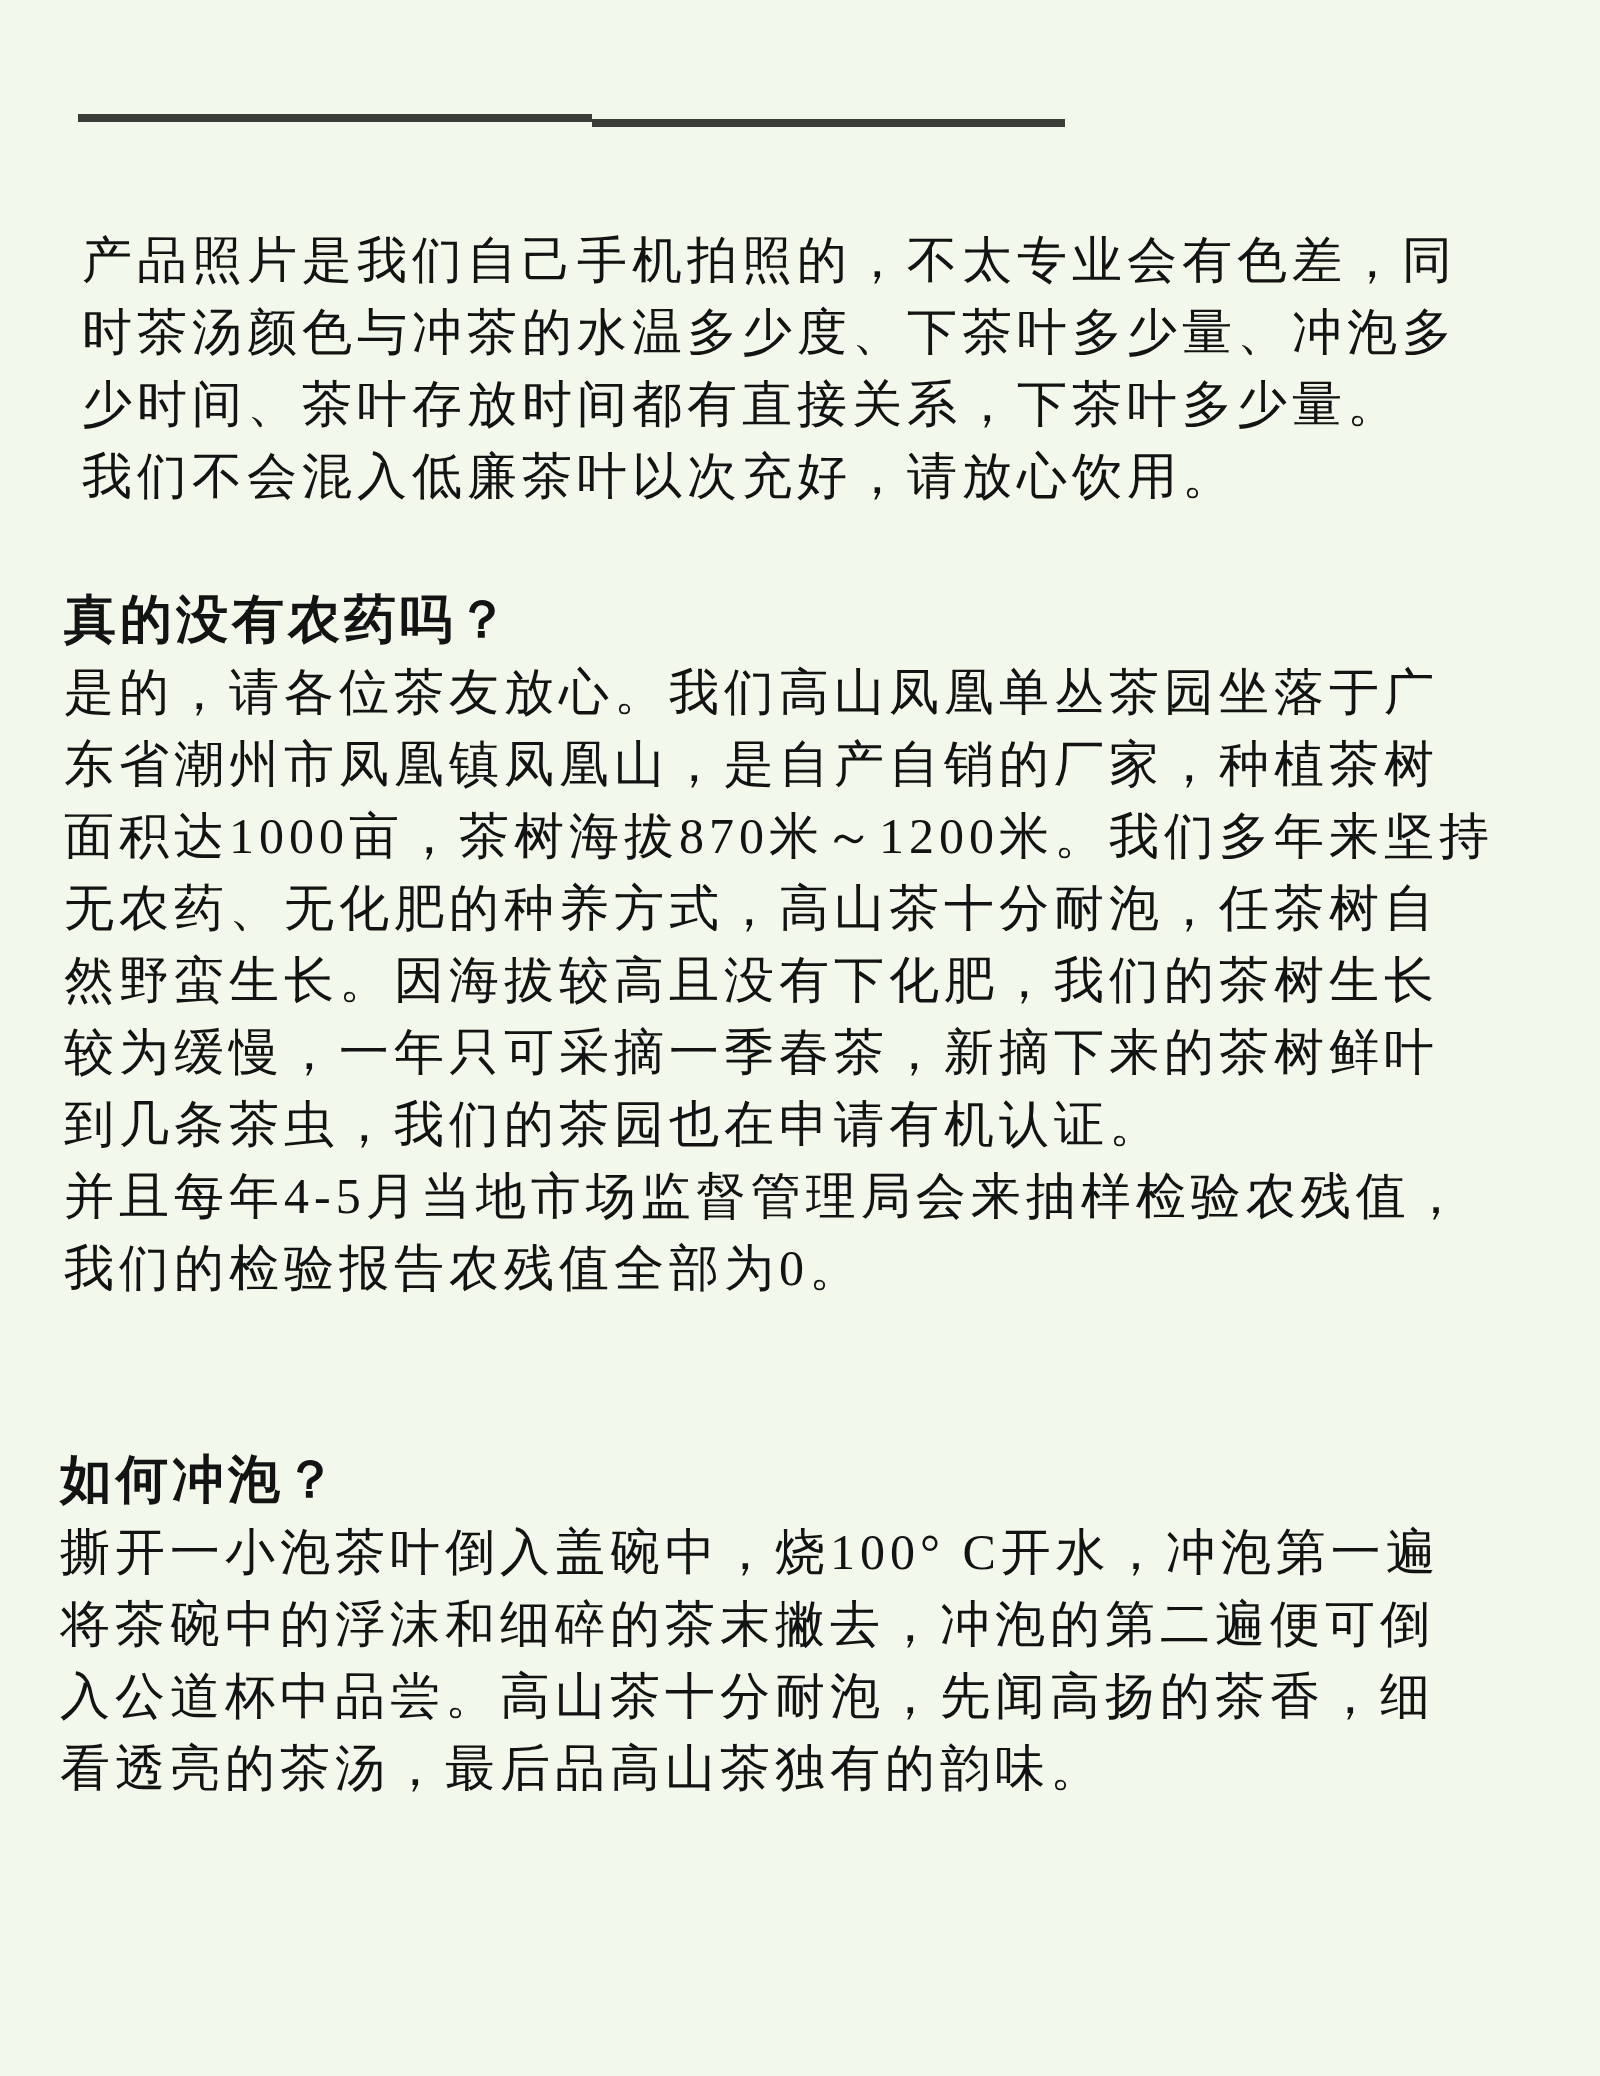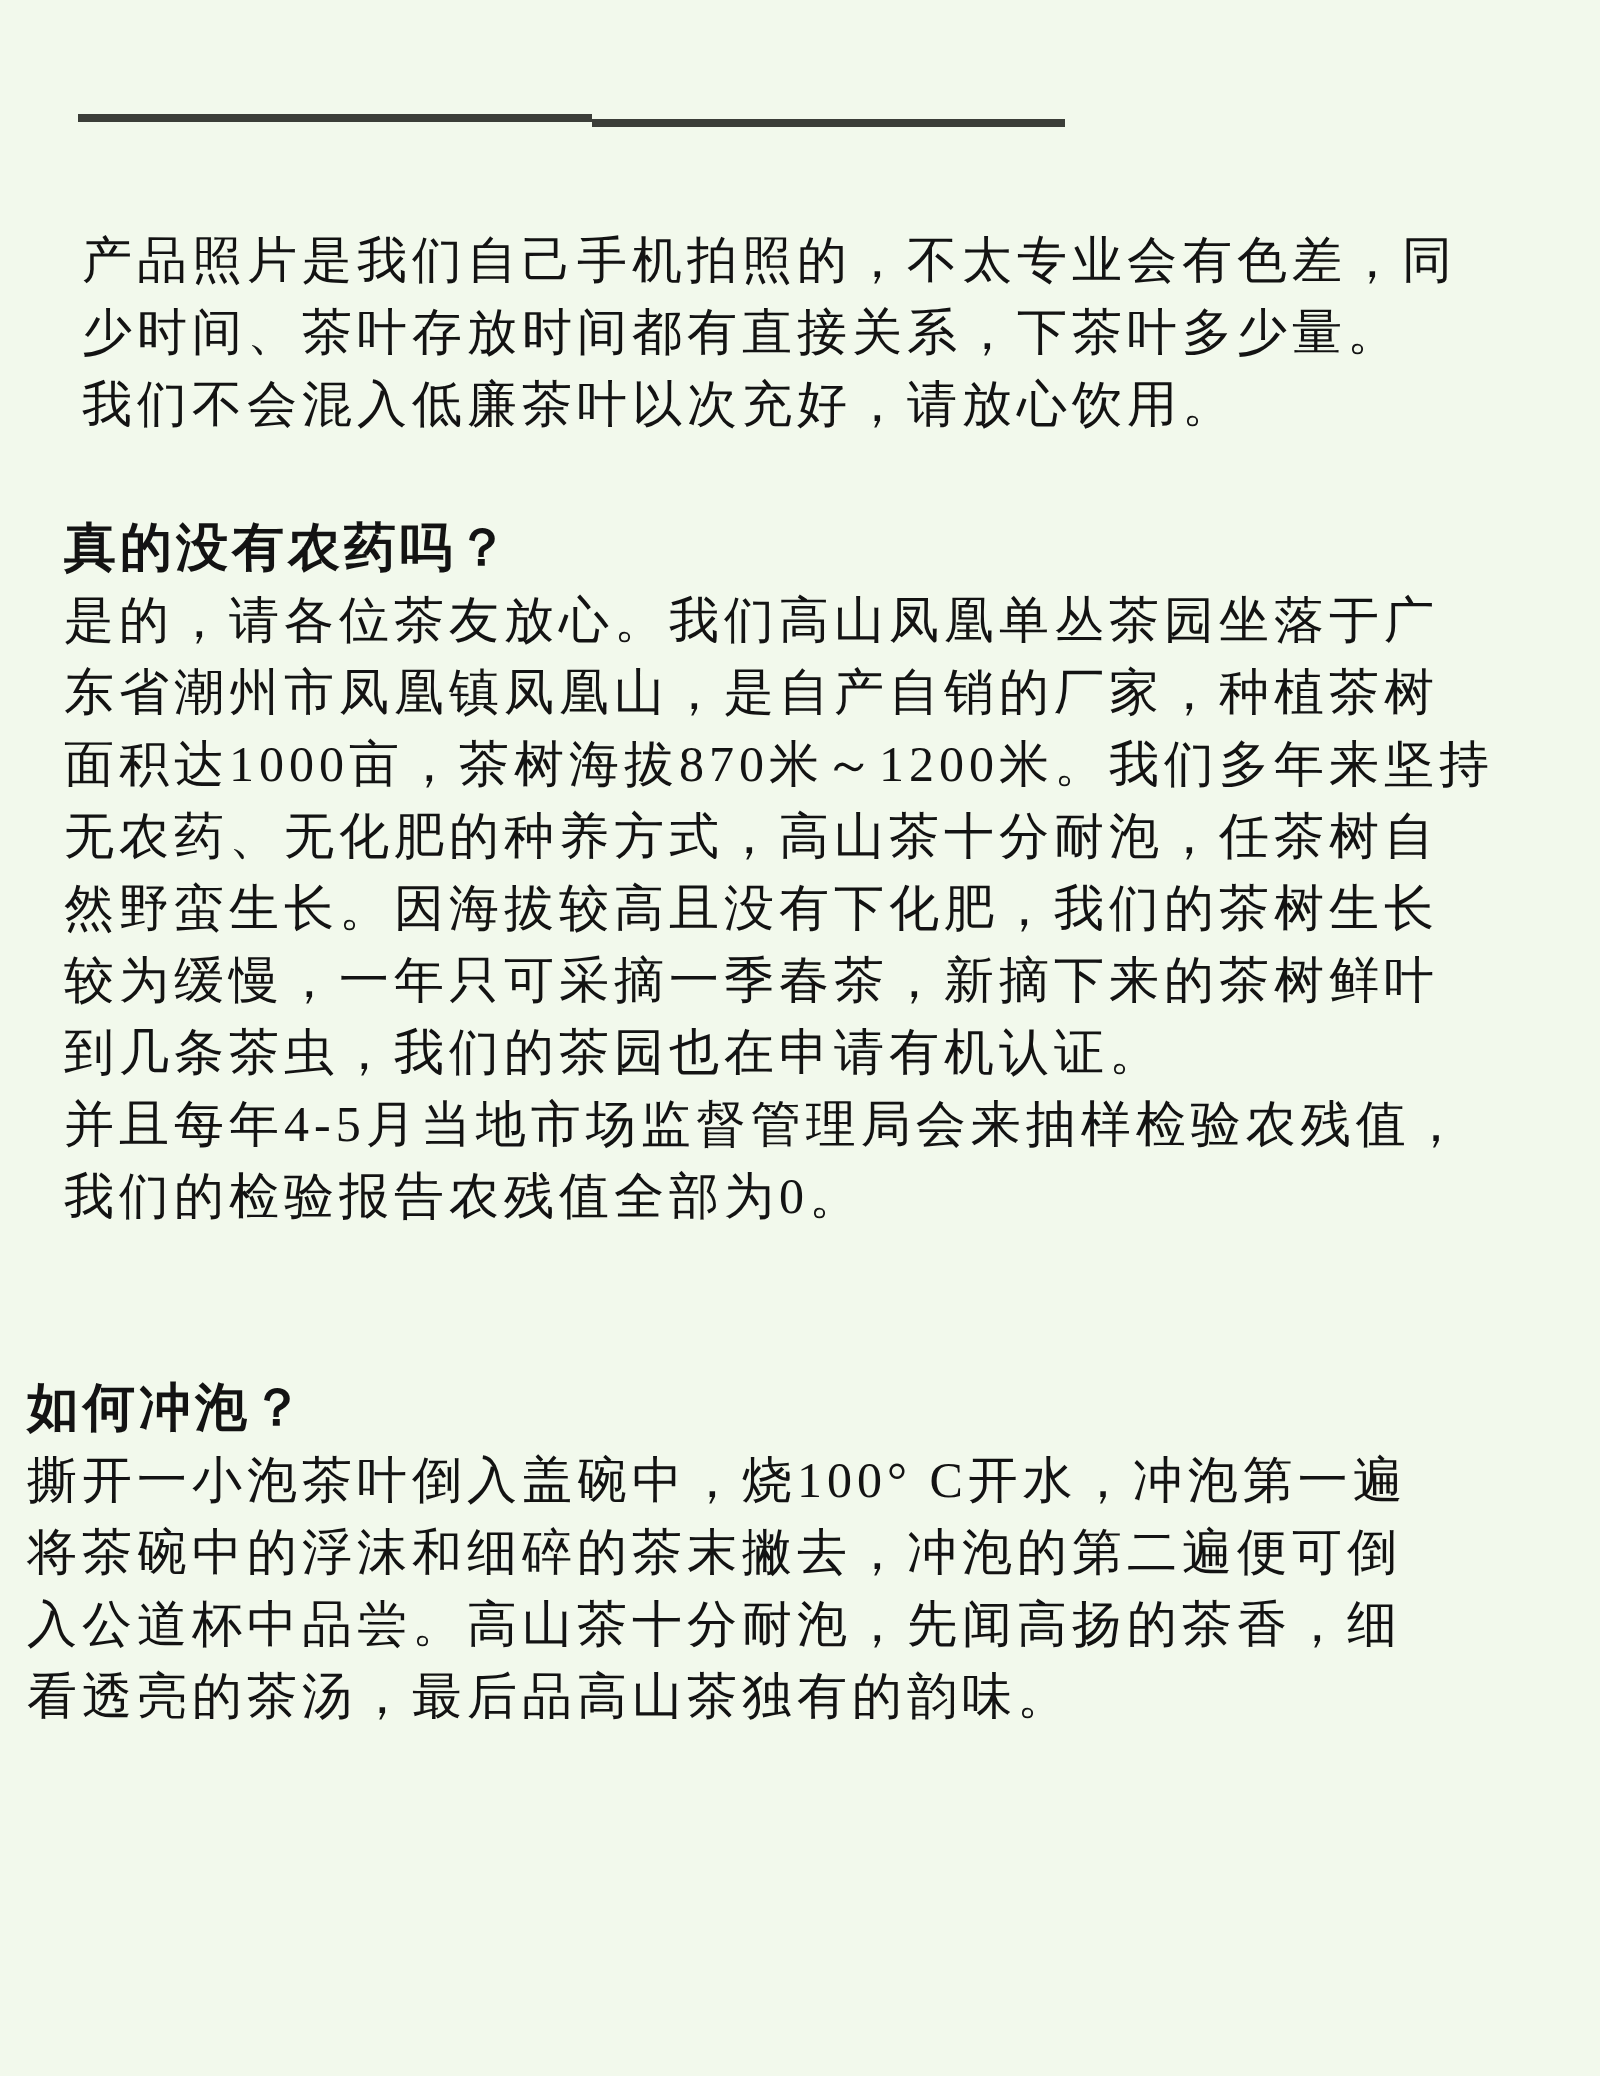--- a/index.html
+++ b/index.html
@@ -44,21 +44,21 @@
     letter-spacing: 6px;
     padding: 0 26px 0 34px;
     white-space: nowrap;
     line-height: 1.1;
   }
   .qa-section {
     margin-right: 40px;
   }
   .qa-1 { margin-left: 82px; margin-top: 44px; }
   .qa-2 { margin-left: 64px; margin-top: 72px; }
-  .qa-3 { margin-left: 27px; margin-top: 140px; }
+  .qa-3 { margin-left: 60px; margin-top: 140px; }
   .question {
     font-size: 52px;
     font-weight: bold;
     letter-spacing: 4px;
     line-height: 72px;
     white-space: nowrap;
   }
   .answer-line {
     font-size: 50px;
     letter-spacing: 5px;
@@ -71,20 +71,21 @@
 
 <div class="page">
 
   <div class="header">
     <div class="rule rule-left"></div>
     <div class="rule rule-right"></div>
   </div>
 
   <div class="qa-section qa-1">
     <div class="answer-line">产品照片是我们自己手机拍照的，不太专业会有色差，同</div>
+    <div class="answer-line">时茶汤颜色与冲茶的水温多少度、下茶叶多少量、冲泡多</div>
     <div class="answer-line">少时间、茶叶存放时间都有直接关系，下茶叶多少量。</div>
     <div class="answer-line">我们不会混入低廉茶叶以次充好，请放心饮用。</div>
   </div>
 
   <div class="qa-section qa-2">
     <div class="question">真的没有农药吗？</div>
     <div class="answer-line">是的，请各位茶友放心。我们高山凤凰单丛茶园坐落于广</div>
     <div class="answer-line">东省潮州市凤凰镇凤凰山，是自产自销的厂家，种植茶树</div>
     <div class="answer-line">面积达1000亩，茶树海拔870米～1200米。我们多年来坚持</div>
     <div class="answer-line">无农药、无化肥的种养方式，高山茶十分耐泡，任茶树自</div>

